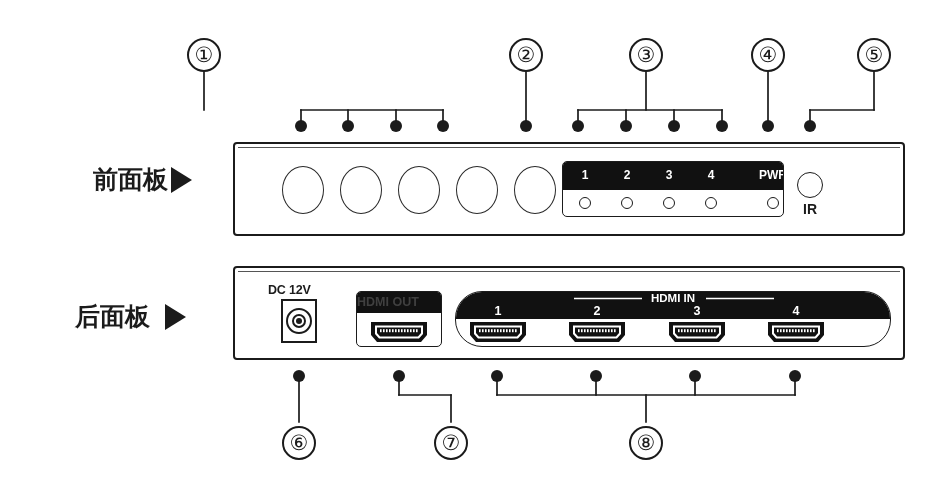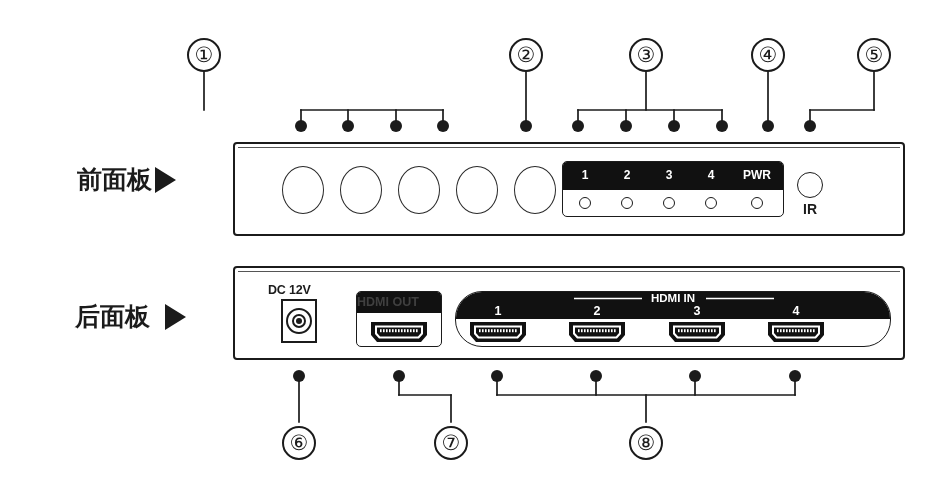--- a/index.html
+++ b/index.html
@@ -36,21 +36,21 @@
     letter-spacing: 0px;
     white-space: nowrap;
   }
   .panel-label .tri {
     width: 0; height: 0;
     border-left: 21px solid #1b1b1b;
     border-top: 13px solid transparent;
     border-bottom: 13px solid transparent;
     margin-left: 2px;
   }
-  #front-panel-label { left: 77px; top: 163px; }
+  #front-panel-label { left: 93px; top: 163px; }
   #rear-panel-label  { left: 75px; top: 300px; gap: 13px; }
 
   
   .chassis {
     position: absolute;
     background: #ffffff;
     border: 2.2px solid #1b1b1b;
     border-radius: 4px;
   }
   .chassis .inner-edge {
@@ -349,21 +349,21 @@
       <div class="led-dot"></div>
     </div>
     <div class="led-col" style="left:84px;">
       <div class="led-name">3</div>
       <div class="led-dot"></div>
     </div>
     <div class="led-col" style="left:126px;">
       <div class="led-name">4</div>
       <div class="led-dot"></div>
     </div>
-    <div class="led-col" style="left:172px;">
+    <div class="led-col" style="left:188px;">
       <div class="led-name">PWR</div>
       <div class="led-dot"></div>
     </div>
   </div>
 
   <div id="ir-receiver"></div>
   <div id="ir-label">IR</div>
 
   <div class="chassis" id="rear-panel">
     <div class="inner-edge"></div>

